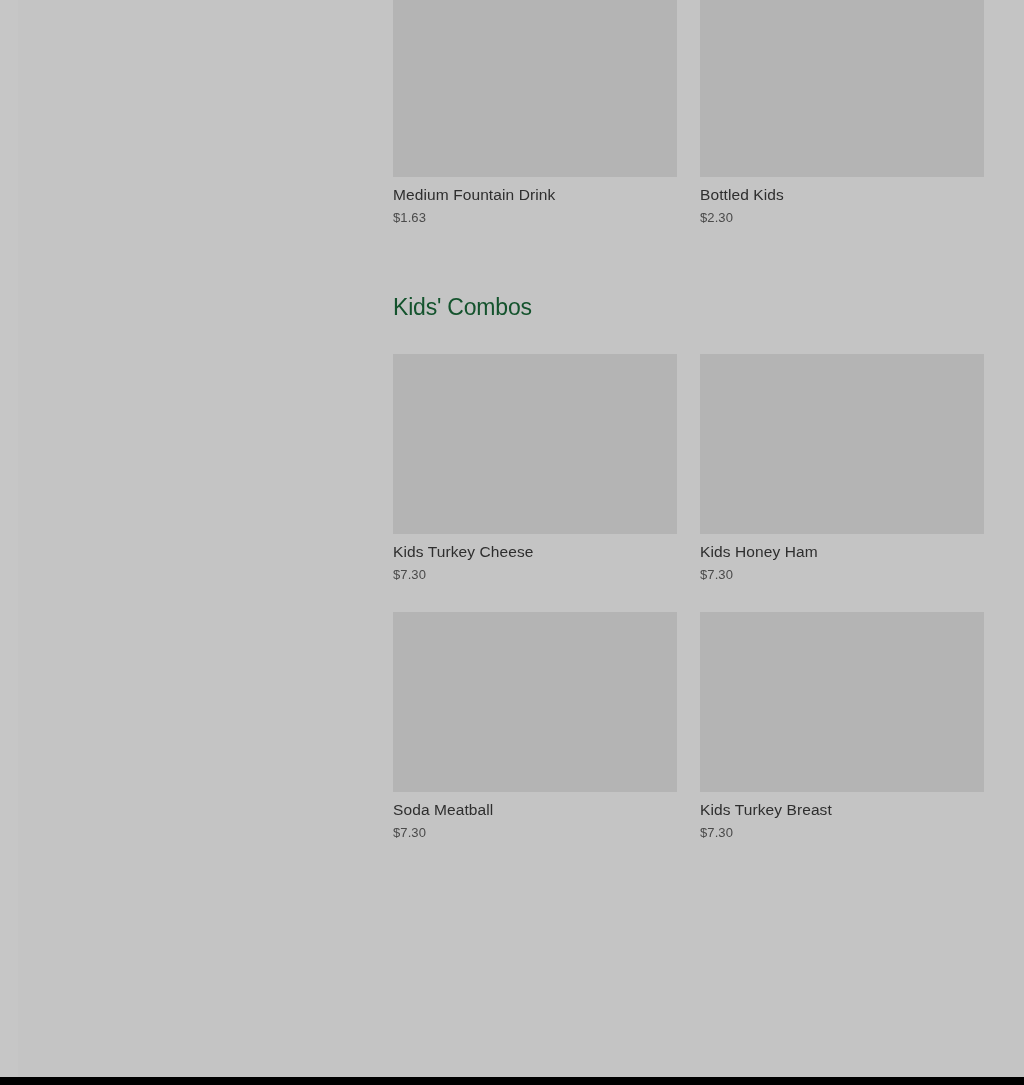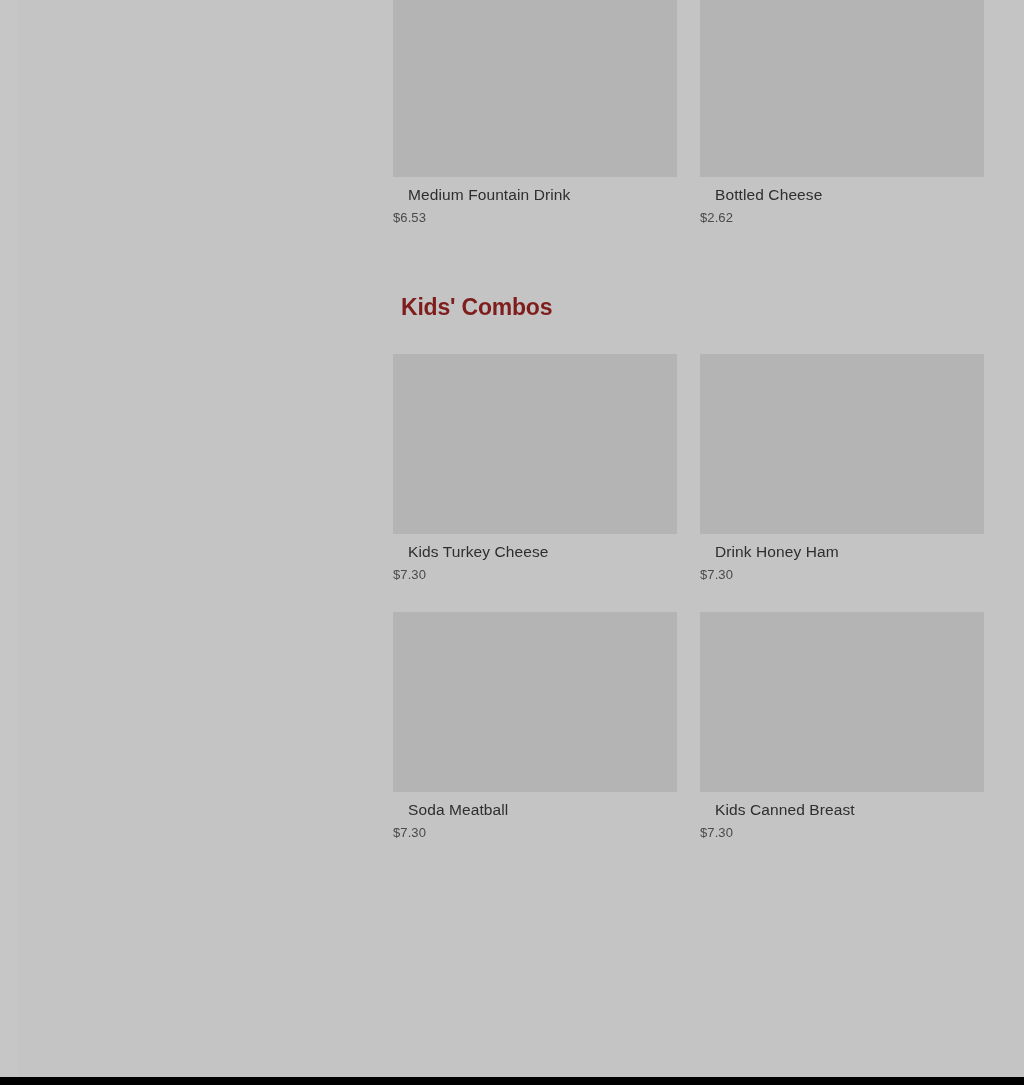--- a/index.html
+++ b/index.html
@@ -73,45 +73,45 @@
   
   .menu-grid.clipped-top .card-thumb {
     height: 180px;
     margin-top: -3px;
   }
 
   .card-name {
     font-size: 15.5px;
     line-height: 20px;
     color: #2e2e2e;
-    margin: 8px 0 0 15px;
+    margin: 8px 0 0 0;
     letter-spacing: 0.1px;
     font-weight: 400;
   }
 
   .card-price {
     font-size: 13px;
     line-height: 17px;
     color: #4a4a4a;
     margin: 4px 0 0 0;
     letter-spacing: 0.1px;
     font-weight: 400;
   }
 
   .card-spacer {
     height: 29px;
   }
 
   .section-heading {
     font-size: 23px;
     line-height: 30px;
-    font-weight: 700;
-    color: #7f1d1d;
+    font-weight: 400;
+    color: #14532d;
     letter-spacing: -0.2px;
-    margin: 8px;
+    margin: 0;
     padding: 0;
   }
 
   .section-block {
     margin: 0;
     padding: 0;
   }
 
   .empty-cell {
     width: 284px;
@@ -125,29 +125,29 @@
   <div class="edge-strip-left"></div>
 
   <div class="content">
 
     <div class="section-block">
       <div class="menu-grid clipped-top">
 
         <div class="menu-card">
           <div class="card-thumb"></div>
           <div class="card-name">Medium Fountain Drink</div>
-          <div class="card-price">$6.53</div>
+          <div class="card-price">$1.63</div>
           <div class="card-spacer"></div>
         </div>
 
 
         <div class="menu-card">
           <div class="card-thumb"></div>
-          <div class="card-name">Bottled Cheese</div>
-          <div class="card-price">$2.62</div>
+          <div class="card-name">Bottled Kids</div>
+          <div class="card-price">$2.30</div>
           <div class="card-spacer"></div>
         </div>
 
         <div class="empty-cell"></div>
 
       </div>
     </div>
 
     <div class="section-block" style="margin-top:37px;">
       <div class="section-heading">Kids' Combos</div>
@@ -156,35 +156,35 @@
 
         <div class="menu-card">
           <div class="card-thumb"></div>
           <div class="card-name">Kids Turkey Cheese</div>
           <div class="card-price">$7.30</div>
           <div class="card-spacer"></div>
         </div>
 
         <div class="menu-card">
           <div class="card-thumb"></div>
-          <div class="card-name">Drink Honey Ham</div>
+          <div class="card-name">Kids Honey Ham</div>
           <div class="card-price">$7.30</div>
           <div class="card-spacer"></div>
         </div>
 
         <div class="menu-card">
           <div class="card-thumb"></div>
           <div class="card-name">Soda Meatball</div>
           <div class="card-price">$7.30</div>
 
         </div>
 
         <div class="menu-card">
           <div class="card-thumb"></div>
-          <div class="card-name">Kids Canned Breast</div>
+          <div class="card-name">Kids Turkey Breast</div>
           <div class="card-price">$7.30</div>
 
         </div>
 
       </div>
     </div>
 
   </div>
 
   <div class="bottom-bar"></div>

